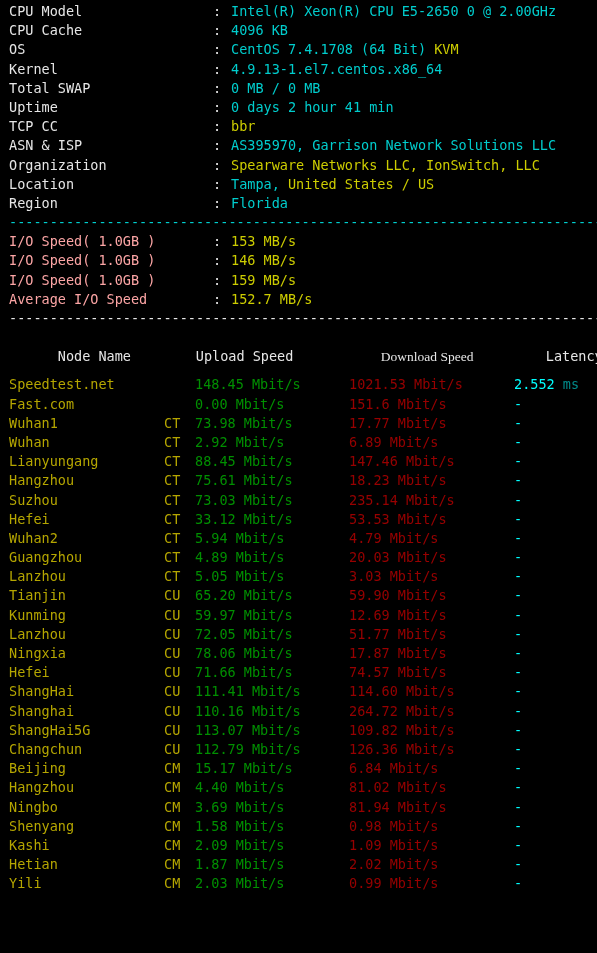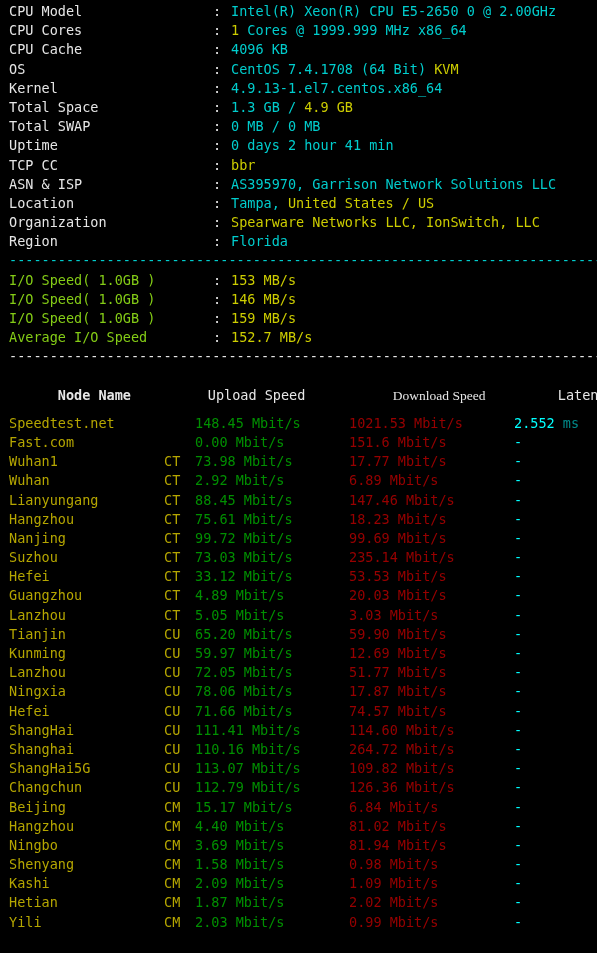--- a/index.html
+++ b/index.html
@@ -46,21 +46,21 @@
     color: #e6e6e6;
   }
   .colon {
     display: inline-block;
     width: 18px;
     color: #e6e6e6;
   }
   .label-io {
     display: inline-block;
     width: 204px;
-    color: #84cc16;
+    color: #fca5a5;
   }
 
   
   .sep {
     height: 19.2px;
     line-height: 19.2px;
     white-space: pre;
     overflow: hidden;
     letter-spacing: 0;
   }
@@ -80,43 +80,41 @@
     display: inline-block;
     width: 154px;
   }
   .t-down {
     display: inline-block;
     width: 165px;
   }
   .t-lat {
     display: inline-block;
   }
-  .hdr-node { display:inline-block; width:150px;font-weight:bold; }
+  .hdr-node { display:inline-block; width:138px; }
   .hdr-up   { display:inline-block; width:185px; }
   .hdr-down { display:inline-block; width:165px;font-family:Liberation Serif, serif; }
   .hdr-lat  { display:inline-block; }
 </style>
 </head>
 <body>
 
 <div class="screen">
 
   <div id="sysinfo-block">
       <div class="row"><span class="label">CPU Model</span><span class="colon">:</span><span><span class="c-cyan">Intel(R) Xeon(R) CPU E5-2650 0 @ 2.00GHz</span></span></div>
-      <div class="row"><span class="label">CPU Cores</span><span class="colon">:</span><span><span class="c-yellow">1</span><span class="c-cyan"> Cores @ </span><span class="c-cyan">1999.999</span><span class="c-cyan"> MHz </span><span class="c-cyan">x86_64</span></span></div>
       <div class="row"><span class="label">CPU Cache</span><span class="colon">:</span><span><span class="c-cyan">4096 KB</span></span></div>
       <div class="row"><span class="label">OS</span><span class="colon">:</span><span><span class="c-cyan">CentOS 7.4.1708 (64 Bit) </span><span class="c-yellow">KVM</span></span></div>
       <div class="row"><span class="label">Kernel</span><span class="colon">:</span><span><span class="c-cyan">4.9.13-1.el7.centos.x86_64</span></span></div>
-      <div class="row"><span class="label">Total Space</span><span class="colon">:</span><span><span class="c-cyan">1.3 GB</span><span class="c-cyan"> / </span><span class="c-yellow">4.9 GB</span></span></div>
       <div class="row"><span class="label">Total SWAP</span><span class="colon">:</span><span><span class="c-cyan">0 MB</span><span class="c-cyan"> / </span><span class="c-cyan">0 MB</span></span></div>
       <div class="row"><span class="label">Uptime</span><span class="colon">:</span><span><span class="c-cyan">0 days 2 hour 41 min</span></span></div>
       <div class="row"><span class="label">TCP CC</span><span class="colon">:</span><span><span class="c-yellow">bbr</span></span></div>
       <div class="row"><span class="label">ASN &amp; ISP</span><span class="colon">:</span><span><span class="c-cyan">AS395970, Garrison Network Solutions LLC</span></span></div>
+      <div class="row"><span class="label">Organization</span><span class="colon">:</span><span><span class="c-yellow">Spearware Networks LLC, IonSwitch, LLC</span></span></div>
       <div class="row"><span class="label">Location</span><span class="colon">:</span><span><span class="c-cyan">Tampa, </span><span class="c-yellow">United States / US</span></span></div>
-      <div class="row"><span class="label">Organization</span><span class="colon">:</span><span><span class="c-yellow">Spearware Networks LLC, IonSwitch, LLC</span></span></div>
       <div class="row"><span class="label">Region</span><span class="colon">:</span><span><span class="c-cyan">Florida</span></span></div>
     </div>
 
   <div class="sep sep-cyan" id="sep-1">--------------------------------------------------------------------------</div>
 
   <div id="io-block">
       <div class="row"><span class="label-io">I/O Speed( 1.0GB )</span><span class="colon">:</span><span class="c-yellow">153 MB/s</span></div>
       <div class="row"><span class="label-io">I/O Speed( 1.0GB )</span><span class="colon">:</span><span class="c-yellow">146 MB/s</span></div>
       <div class="row"><span class="label-io">I/O Speed( 1.0GB )</span><span class="colon">:</span><span class="c-yellow">159 MB/s</span></div>
       <div class="row"><span class="label-io">Average I/O Speed</span><span class="colon">:</span><span class="c-yellow">152.7 MB/s</span></div>
@@ -128,23 +126,23 @@
     <div class="row">
       <span class="hdr-node c-white">Node Name</span><span class="hdr-up c-white">Upload Speed</span><span class="hdr-down c-white">Download Speed</span><span class="hdr-lat c-white">Latency</span>
     </div>
     <div id="speedtest-rows">
         <div class="row"><span class="t-node c-olive">Speedtest.net</span><span class="t-isp c-olive"></span><span class="t-up c-green">148.45 Mbit/s</span><span class="t-down c-red">1021.53 Mbit/s</span><span class="t-lat"><span class="c-cyanb">2.552</span><span class="c-dim"> ms</span></span></div>
         <div class="row"><span class="t-node c-olive">Fast.com</span><span class="t-isp c-olive"></span><span class="t-up c-green">0.00 Mbit/s</span><span class="t-down c-red">151.6 Mbit/s</span><span class="t-lat"><span class="c-cyanb">-</span></span></div>
         <div class="row"><span class="t-node c-olive">Wuhan1</span><span class="t-isp c-olive">CT</span><span class="t-up c-green">73.98 Mbit/s</span><span class="t-down c-red">17.77 Mbit/s</span><span class="t-lat"><span class="c-cyanb">-</span></span></div>
         <div class="row"><span class="t-node c-olive">Wuhan</span><span class="t-isp c-olive">CT</span><span class="t-up c-green">2.92 Mbit/s</span><span class="t-down c-red">6.89 Mbit/s</span><span class="t-lat"><span class="c-cyanb">-</span></span></div>
         <div class="row"><span class="t-node c-olive">Lianyungang</span><span class="t-isp c-olive">CT</span><span class="t-up c-green">88.45 Mbit/s</span><span class="t-down c-red">147.46 Mbit/s</span><span class="t-lat"><span class="c-cyanb">-</span></span></div>
         <div class="row"><span class="t-node c-olive">Hangzhou</span><span class="t-isp c-olive">CT</span><span class="t-up c-green">75.61 Mbit/s</span><span class="t-down c-red">18.23 Mbit/s</span><span class="t-lat"><span class="c-cyanb">-</span></span></div>
-        <div class="row"><span class="t-node c-olive">Nanjing</span><span class="t-isp c-olive">CT</span><span class="t-up c-green">99.72 Mbit/s</span><span class="t-down c-red">99.69 Mbit/s</span><span class="t-lat"><span class="c-cyanb">-</span></span></div>
         <div class="row"><span class="t-node c-olive">Suzhou</span><span class="t-isp c-olive">CT</span><span class="t-up c-green">73.03 Mbit/s</span><span class="t-down c-red">235.14 Mbit/s</span><span class="t-lat"><span class="c-cyanb">-</span></span></div>
         <div class="row"><span class="t-node c-olive">Hefei</span><span class="t-isp c-olive">CT</span><span class="t-up c-green">33.12 Mbit/s</span><span class="t-down c-red">53.53 Mbit/s</span><span class="t-lat"><span class="c-cyanb">-</span></span></div>
+        <div class="row"><span class="t-node c-olive">Wuhan2</span><span class="t-isp c-olive">CT</span><span class="t-up c-green">5.94 Mbit/s</span><span class="t-down c-red">4.79 Mbit/s</span><span class="t-lat"><span class="c-cyanb">-</span></span></div>
         <div class="row"><span class="t-node c-olive">Guangzhou</span><span class="t-isp c-olive">CT</span><span class="t-up c-green">4.89 Mbit/s</span><span class="t-down c-red">20.03 Mbit/s</span><span class="t-lat"><span class="c-cyanb">-</span></span></div>
         <div class="row"><span class="t-node c-olive">Lanzhou</span><span class="t-isp c-olive">CT</span><span class="t-up c-green">5.05 Mbit/s</span><span class="t-down c-red">3.03 Mbit/s</span><span class="t-lat"><span class="c-cyanb">-</span></span></div>
         <div class="row"><span class="t-node c-olive">Tianjin</span><span class="t-isp c-olive">CU</span><span class="t-up c-green">65.20 Mbit/s</span><span class="t-down c-red">59.90 Mbit/s</span><span class="t-lat"><span class="c-cyanb">-</span></span></div>
         <div class="row"><span class="t-node c-olive">Kunming</span><span class="t-isp c-olive">CU</span><span class="t-up c-green">59.97 Mbit/s</span><span class="t-down c-red">12.69 Mbit/s</span><span class="t-lat"><span class="c-cyanb">-</span></span></div>
         <div class="row"><span class="t-node c-olive">Lanzhou</span><span class="t-isp c-olive">CU</span><span class="t-up c-green">72.05 Mbit/s</span><span class="t-down c-red">51.77 Mbit/s</span><span class="t-lat"><span class="c-cyanb">-</span></span></div>
         <div class="row"><span class="t-node c-olive">Ningxia</span><span class="t-isp c-olive">CU</span><span class="t-up c-green">78.06 Mbit/s</span><span class="t-down c-red">17.87 Mbit/s</span><span class="t-lat"><span class="c-cyanb">-</span></span></div>
         <div class="row"><span class="t-node c-olive">Hefei</span><span class="t-isp c-olive">CU</span><span class="t-up c-green">71.66 Mbit/s</span><span class="t-down c-red">74.57 Mbit/s</span><span class="t-lat"><span class="c-cyanb">-</span></span></div>
         <div class="row"><span class="t-node c-olive">ShangHai</span><span class="t-isp c-olive">CU</span><span class="t-up c-green">111.41 Mbit/s</span><span class="t-down c-red">114.60 Mbit/s</span><span class="t-lat"><span class="c-cyanb">-</span></span></div>
         <div class="row"><span class="t-node c-olive">Shanghai</span><span class="t-isp c-olive">CU</span><span class="t-up c-green">110.16 Mbit/s</span><span class="t-down c-red">264.72 Mbit/s</span><span class="t-lat"><span class="c-cyanb">-</span></span></div>
         <div class="row"><span class="t-node c-olive">ShangHai5G</span><span class="t-isp c-olive">CU</span><span class="t-up c-green">113.07 Mbit/s</span><span class="t-down c-red">109.82 Mbit/s</span><span class="t-lat"><span class="c-cyanb">-</span></span></div>

